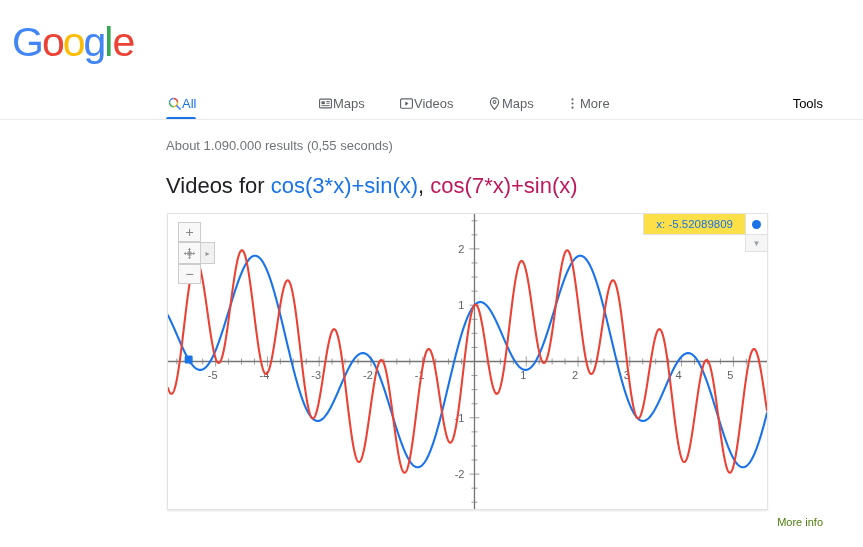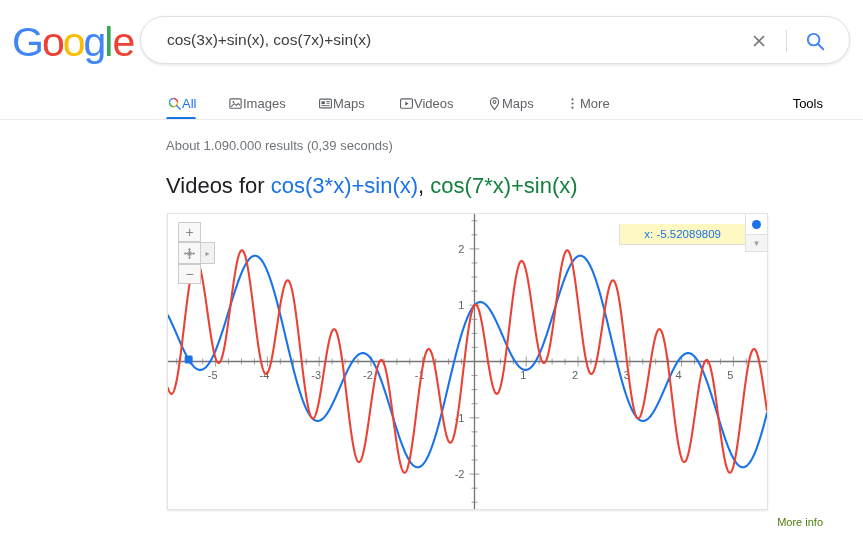--- a/index.html
+++ b/index.html
@@ -55,21 +55,21 @@
 
   .stats{
     position:absolute;left:166px;top:138px;font-size:13px;color:#70757a;
   }
 
   
   .gtitle{
     position:absolute;left:166px;top:173px;font-size:22px;color:#202124;white-space:nowrap;
   }
   .gtitle .f1{color:#1a73e8;}
-  .gtitle .f2{color:#15803d;}
+  .gtitle .f2{color:#be185d;}
 
   .graphbox{
     position:absolute;left:167px;top:213px;width:601px;height:297px;
     background:#fff;border:1px solid #e3e3e3;box-sizing:border-box;
     box-shadow:0 1px 2px rgba(0,0,0,0.10);overflow:hidden;
   }
   .plot{position:absolute;left:0;top:0;width:599px;height:295px;}
 
   
   .zoomctl{position:absolute;left:10px;top:8px;width:23px;z-index:4;}
@@ -84,23 +84,23 @@
     border:1px solid #ccc;border-left:0;box-sizing:border-box;
     display:flex;align-items:center;justify-content:center;color:#999;font-size:8px;cursor:pointer;
   }
 
   
   .readout{
     position:absolute;right:0;top:0;display:flex;z-index:4;
     font-size:11.5px;color:#1a73e8;
   }
   .rcell{
-    background:#fef9c3;border:1px solid #e0e0e0;border-top:0;border-right:0;
-    box-sizing:border-box;height:21px;padding:0 24px;
-    display:flex;align-items:center;white-space:nowrap;margin-top:10px;
+    background:#fde047;border:1px solid #e0e0e0;border-top:0;border-right:0;
+    box-sizing:border-box;height:21px;padding:0 12px;
+    display:flex;align-items:center;white-space:nowrap;
   }
   .rtog{width:22px;}
   .rtog .dot-row{
     height:21px;border:1px solid #e0e0e0;border-top:0;border-right:0;background:#fff;
     display:flex;align-items:center;justify-content:center;box-sizing:border-box;
   }
   .rtog .chev-row{
     height:17px;border:1px solid #e0e0e0;border-top:0;border-right:0;background:#f5f5f5;
     display:flex;align-items:center;justify-content:center;box-sizing:border-box;
     color:#9aa0a6;font-size:8px;cursor:pointer;
@@ -112,61 +112,36 @@
   }
   .axlbl{font-size:11px;fill:#5f6368;font-family:"Liberation Sans","DejaVu Sans",sans-serif;}
 </style>
 </head>
 <body>
 
 <div class="page">
 
   <div class="logo" id="logo"><span style="color: rgb(66, 133, 244);">G</span><span style="color: rgb(234, 67, 53);">o</span><span style="color: rgb(251, 188, 5);">o</span><span style="color: rgb(66, 133, 244);">g</span><span class="l5" style="color: rgb(52, 168, 83);">l</span><span style="color: rgb(234, 67, 53);">e</span></div>
 
-  <div class="searchbox">
-    <input class="search-input" id="searchInput" value="cos(3x)+sin(x), cos(7x)+sin(x)" style="">
-    <div class="clear-btn">
-      <svg width="20" height="20" viewBox="0 0 24 24" aria-hidden="true">
-        <path d="M6 6 L18 18 M18 6 L6 18" stroke="#70757a" stroke-width="2" fill="none"></path>
-      </svg>
-    </div>
-    <div class="vdiv"></div>
-    <div class="search-btn">
-      <svg width="22" height="22" viewBox="0 0 24 24" aria-hidden="true">
-        <circle cx="10.5" cy="10.5" r="6.3" stroke="#4285F4" stroke-width="2.1" fill="none"></circle>
-        <path d="M15.3 15.3 L21 21" stroke="#4285F4" stroke-width="2.1" stroke-linecap="round"></path>
-      </svg>
-    </div>
-  </div>
 
   <div class="nav">
     <div class="tab active" style="left:166px">
       <span class="tab-ico">
         <svg width="15" height="15" viewBox="0 0 24 24">
           <path d="M4 10.5 A6.5 6.5 0 0 1 10.5 4" stroke="#4285F4" stroke-width="2.4" fill="none"></path>
           <path d="M10.5 4 A6.5 6.5 0 0 1 17 10.5" stroke="#EA4335" stroke-width="2.4" fill="none"></path>
           <path d="M17 10.5 A6.5 6.5 0 0 1 10.5 17" stroke="#FBBC05" stroke-width="2.4" fill="none"></path>
           <path d="M10.5 17 A6.5 6.5 0 0 1 4 10.5" stroke="#34A853" stroke-width="2.4" fill="none"></path>
           <path d="M15.2 15.2 L21 21" stroke="#4285F4" stroke-width="2.4" stroke-linecap="round"></path>
         </svg>
       </span>
       <span>All</span>
       <span class="under"></span>
     </div>
 
-    <div class="tab" style="left:227px">
-      <span class="tab-ico">
-        <svg width="15" height="15" viewBox="0 0 24 24">
-          <rect x="3" y="4.5" width="18" height="15" rx="1.6" stroke="#5f6368" stroke-width="1.8" fill="none"></rect>
-          <circle cx="8.6" cy="9.6" r="1.5" fill="#5f6368"></circle>
-          <path d="M5 17 L10 12.2 L13.4 15 L16.4 12 L19 15" stroke="#5f6368" stroke-width="1.7" fill="none"></path>
-        </svg>
-      </span>
-      <span>Images</span>
-    </div>
 
     <div class="tab" style="left:317px">
       <span class="tab-ico">
         <svg width="15" height="15" viewBox="0 0 24 24">
           <rect x="2.5" y="5" width="19" height="14" rx="1.6" stroke="#5f6368" stroke-width="1.8" fill="none"></rect>
           <rect x="5.5" y="8.5" width="5.5" height="4.5" fill="#5f6368"></rect>
           <path d="M13.4 8.8 H18.6 M13.4 11.6 H18.6 M5.5 15.4 H18.6" stroke="#5f6368" stroke-width="1.5"></path>
         </svg>
       </span>
       <span>Maps</span>
@@ -202,21 +177,21 @@
       </span>
       <span>More</span>
     </div>
 
     <div class="tools">
       <span>Tools</span>
     </div>
   </div>
   <div class="navline"></div>
 
-  <div class="stats">About 1.090.000 results (0,39 seconds)</div>
+  <div class="stats">About 1.090.000 results (0,55 seconds)</div>
 
   <div class="gtitle">
     <span>Videos for </span><span class="f1">cos(3*x)+sin(x)</span><span>, </span><span class="f2">cos(7*x)+sin(x)</span>
   </div>
 
   <div class="graphbox">
 
     <svg class="plot" id="plot" viewBox="0 0 599 295" preserveAspectRatio="none">
         <line x1="8.801210025929123" y1="144.5" x2="8.801210025929123" y2="150.5" stroke="#9e9e9e" stroke-width="1"></line>
         <line x1="21.744165946413137" y1="144.5" x2="21.744165946413137" y2="150.5" stroke="#9e9e9e" stroke-width="1"></line>

